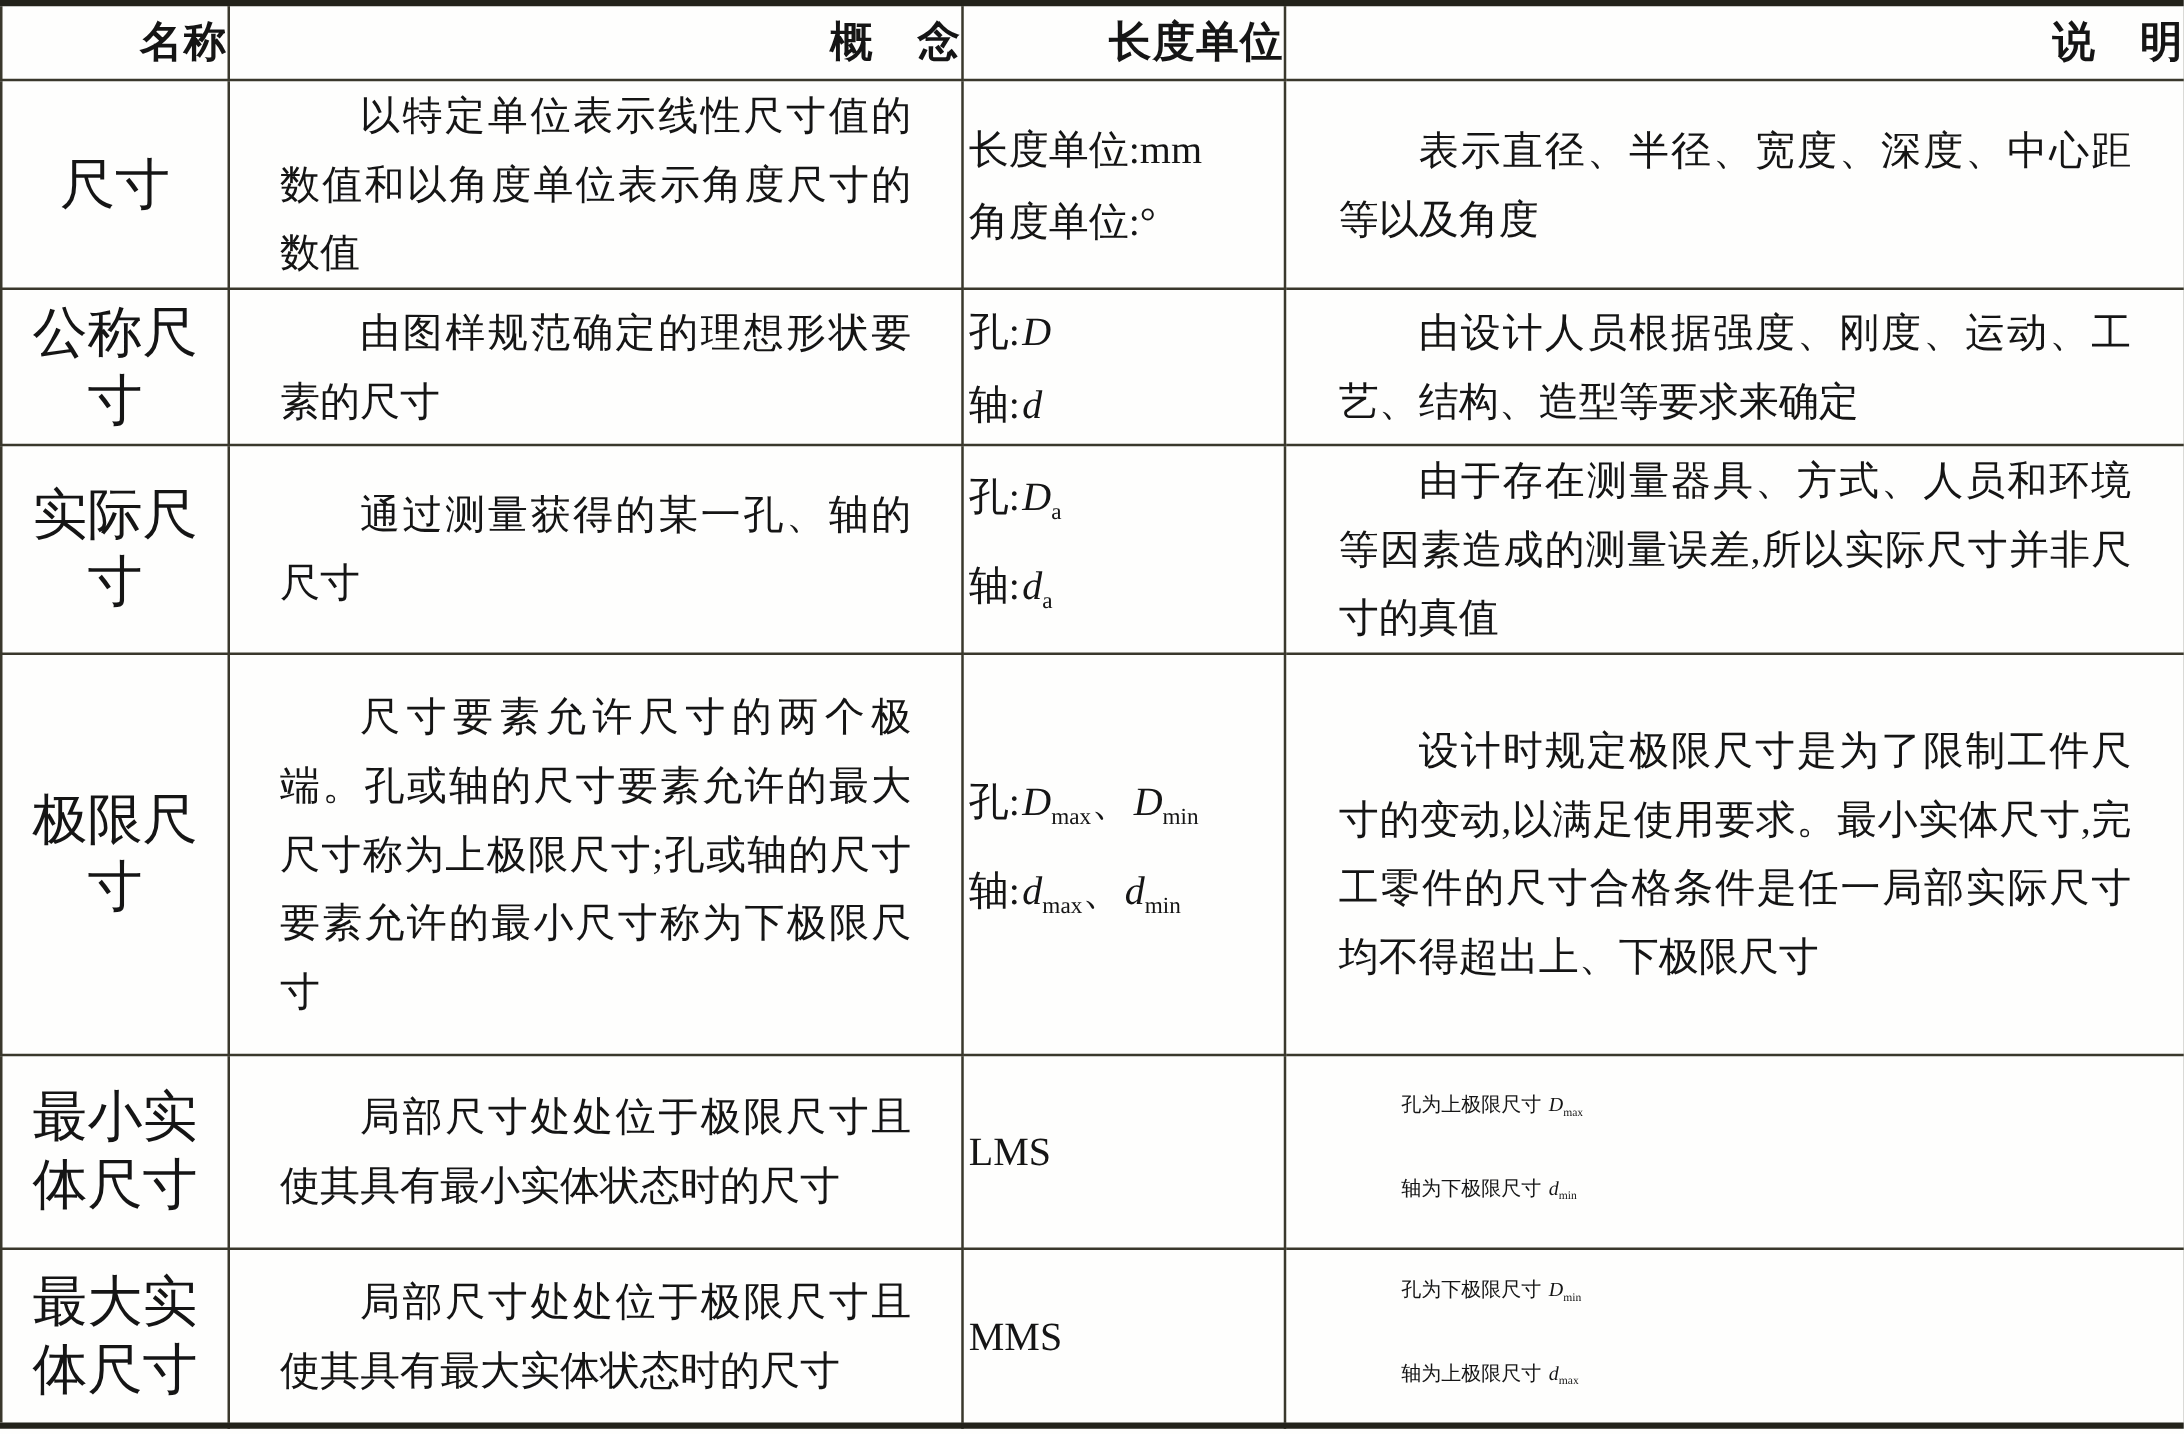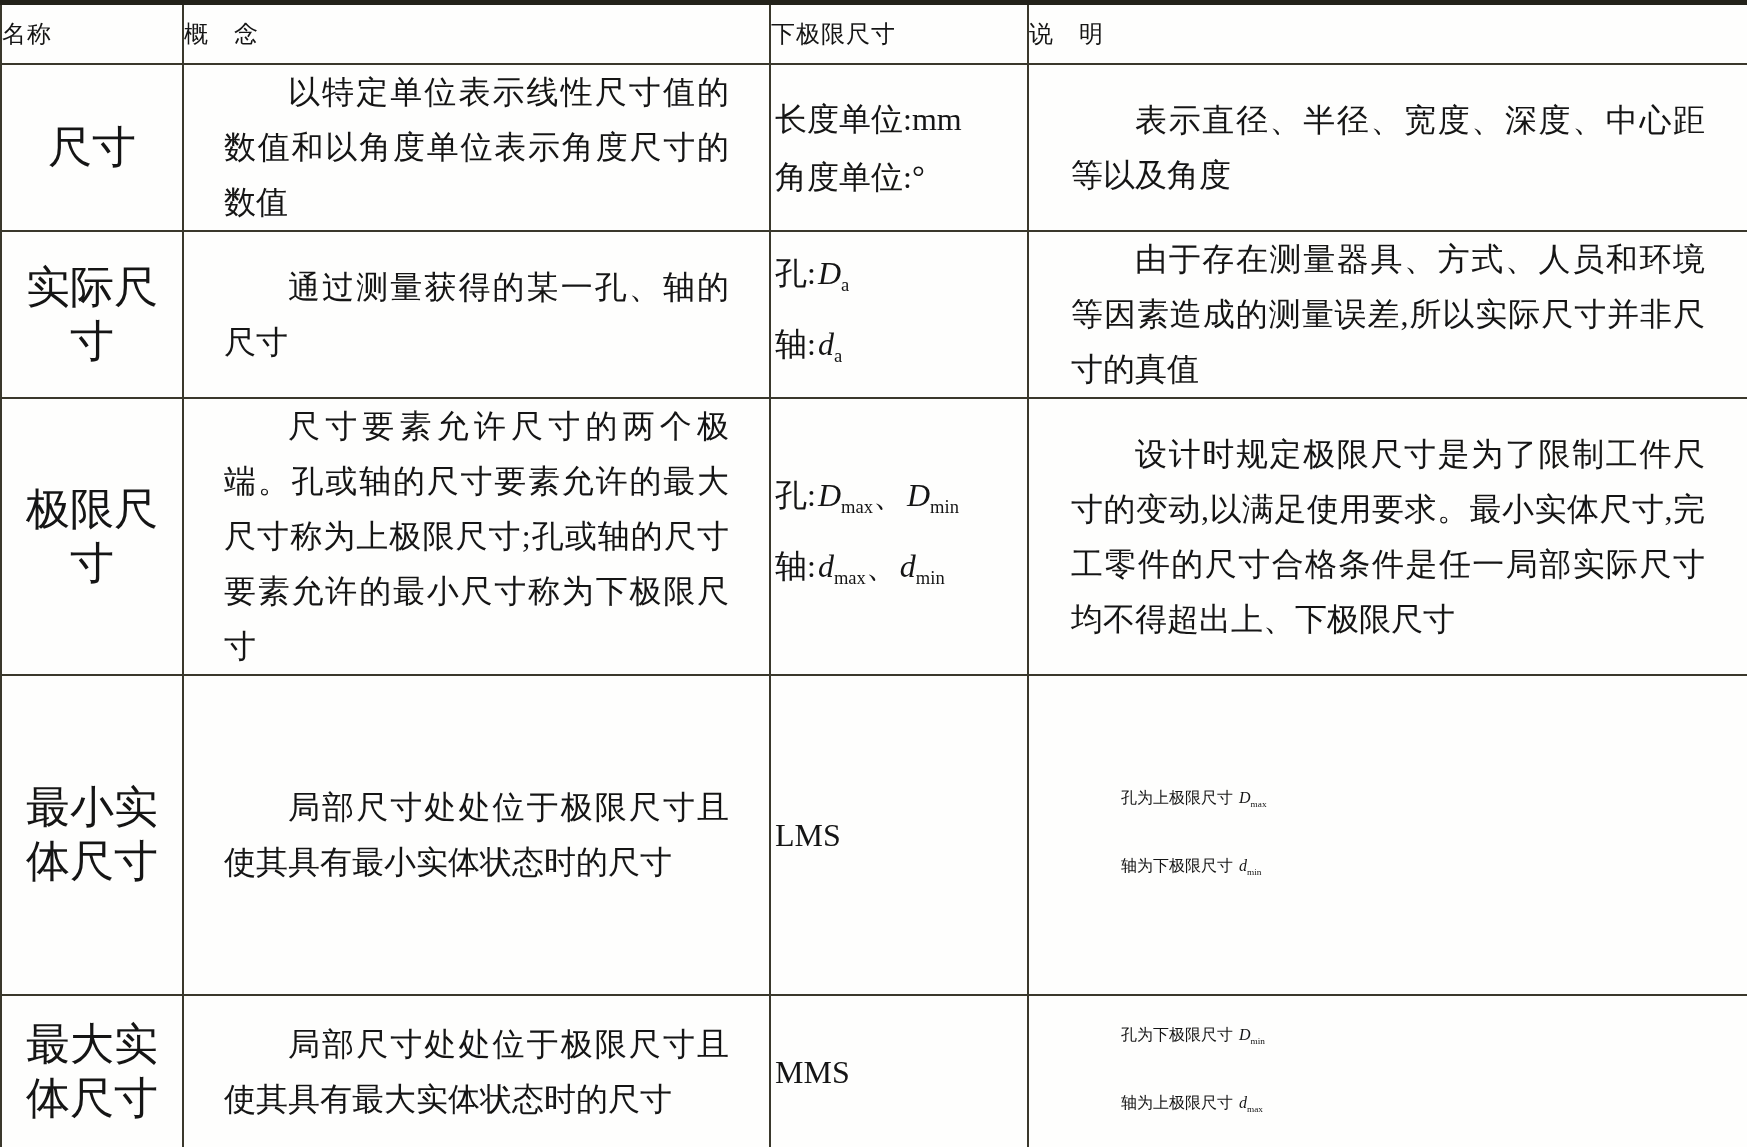--- a/index.html
+++ b/index.html
@@ -13,22 +13,22 @@
     border-collapse:collapse;table-layout:fixed;
     width:1747px;height:1143px;
     background:#fefefd;
     border-top:5px solid #23221a;
     border-bottom:5px solid #23221a;
     border-left:2px solid #3a382c;
     border-right:2px solid #3a382c;
   }
   td,th{border:2px solid #3a382c;vertical-align:middle;overflow:hidden;}
   thead th{
-    height:58px;font-size:24px;font-weight:400;
-    text-align:left;letter-spacing:1px;padding:0;
+    height:58px;font-size:34px;font-weight:700;
+    text-align:right;letter-spacing:1px;padding:0;
   }
   tbody tr:nth-child(1){height:164px;}
   tbody tr:nth-child(2){height:124px;}
   tbody tr:nth-child(3){height:165px;}
   tbody tr:nth-child(4){height:320px;}
   tbody tr:nth-child(5){height:155px;}
   tbody tr:nth-child(6){height:141px;}
 
   .c0{text-align:center;font-size:44px;padding:0 6px;}
   .name-inner{display:inline-block;max-width:136px;line-height:54px;text-align:center;}
@@ -56,36 +56,49 @@
   <colgroup>
     <col style="width:182px">
     <col style="width:587px">
     <col style="width:258px">
     <col style="width:720px">
   </colgroup>
   <thead>
     <tr>
       <th>名称</th>
       <th>概　念</th>
-      <th>下极限尺寸</th>
+      <th>长度单位</th>
       <th>说　明</th>
     </tr>
   </thead>
   <tbody>
       <tr>
         <td class="c0"><span class="name-inner">尺寸</span></td>
         <td class="c1">
           <p class="para">以特定单位表示线性尺寸值的数值和以角度单位表示角度尺寸的数值</p>
         </td>
         <td class="c2">
           <div class="fline"><span class="seg">长度单位:mm</span></div>
           <div class="fline"><span class="seg">角度单位:°</span></div>
         </td>
         <td class="c3">
           <p class="para">表示直径、半径、宽度、深度、中心距等以及角度</p>
+        </td>
+      </tr>
+      <tr>
+        <td class="c0"><span class="name-inner">公称尺寸</span></td>
+        <td class="c1">
+          <p class="para">由图样规范确定的理想形状要素的尺寸</p>
+        </td>
+        <td class="c2">
+          <div class="fline"><span class="seg">孔:</span><span class="seg var">D</span></div>
+          <div class="fline"><span class="seg">轴:</span><span class="seg var">d</span></div>
+        </td>
+        <td class="c3">
+          <p class="para">由设计人员根据强度、刚度、运动、工艺、结构、造型等要求来确定</p>
         </td>
       </tr>
       <tr>
         <td class="c0"><span class="name-inner">实际尺寸</span></td>
         <td class="c1">
           <p class="para">通过测量获得的某一孔、轴的尺寸</p>
         </td>
         <td class="c2">
           <div class="fline"><span class="seg">孔:</span><span class="seg var">D</span><span class="seg sub">a</span></div>
           <div class="fline"><span class="seg">轴:</span><span class="seg var">d</span><span class="seg sub">a</span></div>

